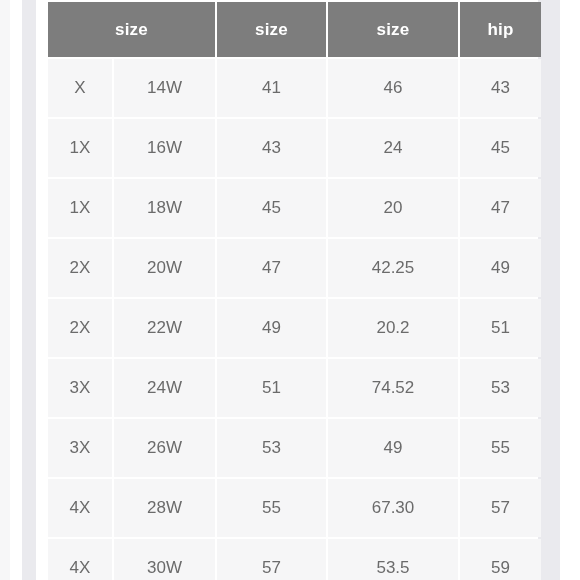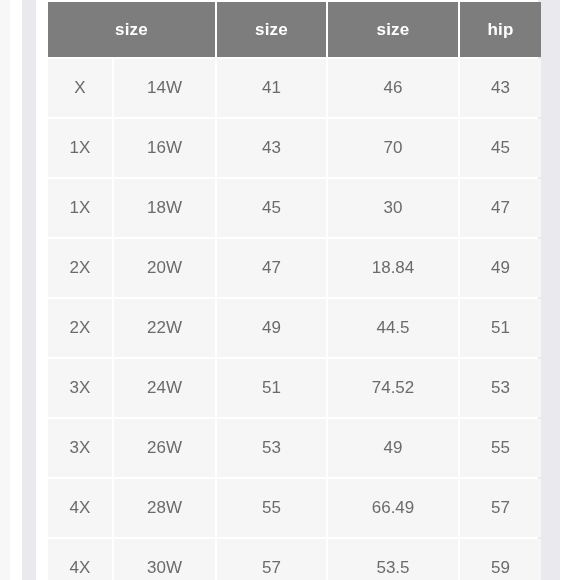--- a/index.html
+++ b/index.html
@@ -106,63 +106,63 @@
         <td>X</td>
         <td>14W</td>
         <td>41</td>
         <td>46</td>
         <td>43</td>
       </tr>
       <tr>
         <td>1X</td>
         <td>16W</td>
         <td>43</td>
-        <td>70</td>
+        <td>24</td>
         <td>45</td>
       </tr>
       <tr>
         <td>1X</td>
         <td>18W</td>
         <td>45</td>
-        <td>30</td>
+        <td>20</td>
         <td>47</td>
       </tr>
       <tr>
         <td>2X</td>
         <td>20W</td>
         <td>47</td>
-        <td>18.84</td>
+        <td>42.25</td>
         <td>49</td>
       </tr>
       <tr>
         <td>2X</td>
         <td>22W</td>
         <td>49</td>
-        <td>44.5</td>
+        <td>20.2</td>
         <td>51</td>
       </tr>
       <tr>
         <td>3X</td>
         <td>24W</td>
         <td>51</td>
         <td>74.52</td>
         <td>53</td>
       </tr>
       <tr>
         <td>3X</td>
         <td>26W</td>
         <td>53</td>
         <td>49</td>
         <td>55</td>
       </tr>
       <tr>
         <td>4X</td>
         <td>28W</td>
         <td>55</td>
-        <td>66.49</td>
+        <td>67.30</td>
         <td>57</td>
       </tr>
       <tr>
         <td>4X</td>
         <td>30W</td>
         <td>57</td>
         <td>53.5</td>
         <td>59</td>
       </tr>
     </tbody>

